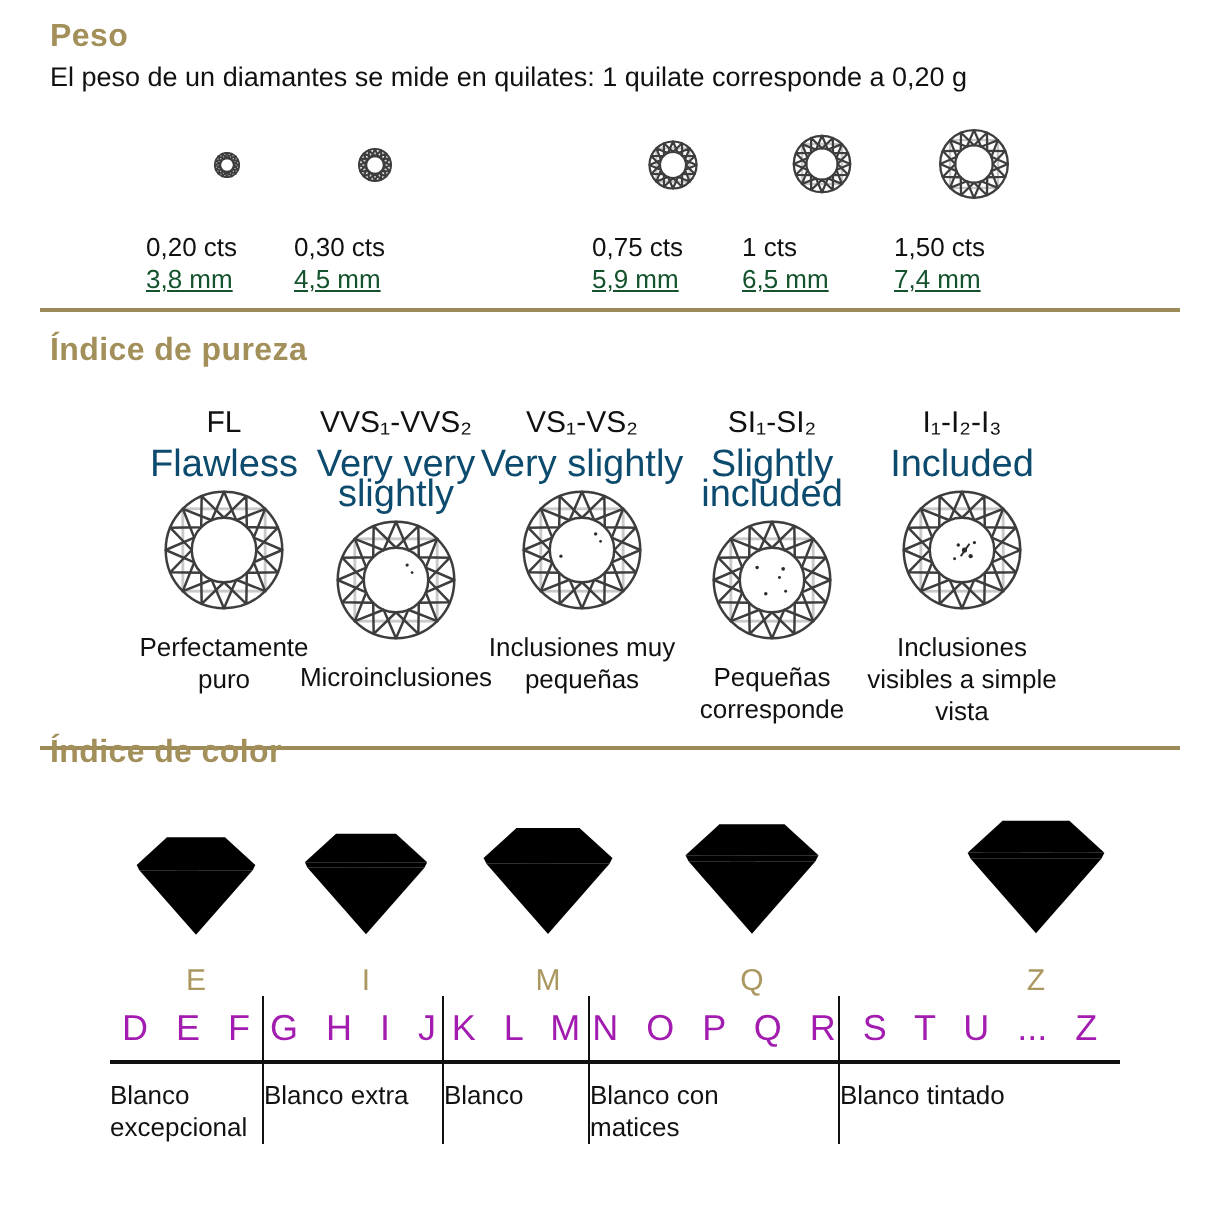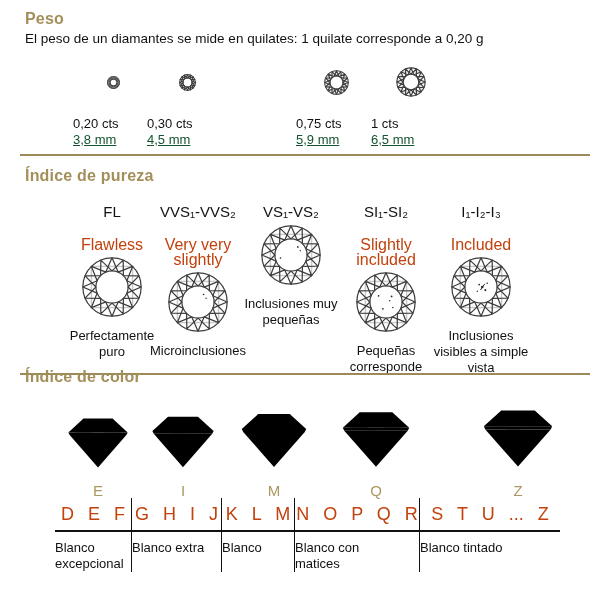--- a/index.html
+++ b/index.html
@@ -19,21 +19,21 @@
   
   .size-col { position:absolute; top:58px; width:80px; }
   .gem-box { height:48px; display:flex; align-items:center; justify-content:center; }
   .size-cts { margin-top:10px; font-size:13px; color:#111; }
   .size-mm  { margin-top:1px;  font-size:13px; color:#14532d;text-decoration:underline; }
 
   
   .p-col { position:absolute; top:203px; width:110px; text-align:center; }
   .p-col.narrow { width:96px; }
   .p-code { font-size:15px; color:#111; line-height:17px; }
-  .p-name { margin-top:17px; font-size:16px; color:#c2410c; line-height:15px; }
+  .p-name { margin-top:5px; font-size:19px; color:#0c4a6e; line-height:15px; }
   .p-gem  { margin-top:4px; height:62px; display:flex; align-items:center; justify-content:center; }
   .p-desc { margin-top:10px; font-size:13px; line-height:16px; color:#111; }
 
   
   svg.top-view { --sw:1.8; --swl:2.0; }
   .tv-dark  { fill:none; stroke:#3d3d3d; stroke-width:var(--sw); stroke-linejoin:round; }
   .tv-light { fill:none; stroke:#c9c9c9; stroke-width:var(--swl); }
   .incl { fill:#2b2b2b; stroke:none; }
   .incl-line { stroke:#2b2b2b; stroke-width:1.6; fill:none; }
 
@@ -42,21 +42,21 @@
   .c-gem { height:68px; display:flex; align-items:flex-end; justify-content:center; }
   .c-letter { margin-top:10px; font-size:15px; color:#ab9760; }
 
   
   .scale { position:absolute; left:55px; top:498px; width:505px; display:flex; }
   .seg { }
   .seg:not(:last-child) { border-right:1.5px solid #111; }
   .seg-letters {
     height:34px; border-bottom:2px solid #111;
     display:flex; align-items:center; justify-content:center;
-    font-size:18px; color:#c2410c; word-spacing:9px; white-space:nowrap;
+    font-size:18px; color:#a21caf; word-spacing:9px; white-space:nowrap;
   }
   .seg-label { padding-top:8px; font-size:13px; line-height:16px; text-align:left; color:#111; }
   .seg-label span { display:inline-block; max-width:84px; }
 </style>
 </head>
 <body>
 
 <svg width="0" height="0" style="position:absolute">
   <defs>
     <g id="brilliant-top">
@@ -125,20 +125,29 @@
   </div>
   <div class="size-col" style="left:371px">
     <div class="gem-box">
         <svg class="top-view" style="--sw:3.8;--swl:3.8" viewBox="0 0 100 100" width="30" height="30">
           <use href="#brilliant-top"></use>
         </svg>
       </div>
     <div class="size-cts">1 cts</div>
     <div class="size-mm">6,5 mm</div>
   </div>
+  <div class="size-col" style="left:447px">
+    <div class="gem-box">
+        <svg class="top-view" style="--sw:3.2;--swl:3.2" viewBox="0 0 100 100" width="36" height="36">
+          <use href="#brilliant-top"></use>
+        </svg>
+      </div>
+    <div class="size-cts">1,50 cts</div>
+    <div class="size-mm">7,4 mm</div>
+  </div>
 
   <div class="divider" style="top:154px"></div>
 
   <h2 class="gold-heading" style="top:167px">Índice de pureza</h2>
 
   <div class="p-col" style="left:57px">
     <div class="p-code">FL</div>
     <div class="p-name">Flawless</div>
     <div class="p-gem">
         <svg class="top-view" style="--sw:2;--swl:2.3" viewBox="0 0 100 100" width="62" height="62">
@@ -156,20 +165,21 @@
           <use href="#brilliant-top"></use>
           <circle class="incl" cx="59" cy="38" r="1.3"></circle>
           <circle class="incl" cx="63" cy="44" r="1.1"></circle>
         </svg>
       </div>
     <div class="p-desc">Microinclusiones</div>
   </div>
 
   <div class="p-col" style="left:236px">
     <div class="p-code">VS₁-VS₂</div>
+    <div class="p-name">Very slightly</div>
     <div class="p-gem">
         <svg class="top-view" style="--sw:2;--swl:2.3" viewBox="0 0 100 100" width="62" height="62">
           <use href="#brilliant-top"></use>
           <circle class="incl" cx="61" cy="37" r="1.4"></circle>
           <circle class="incl" cx="65" cy="43" r="1.1"></circle>
           <circle class="incl" cx="33" cy="55" r="1.3"></circle>
         </svg>
       </div>
     <div class="p-desc">Inclusiones muy pequeñas</div>
   </div>

